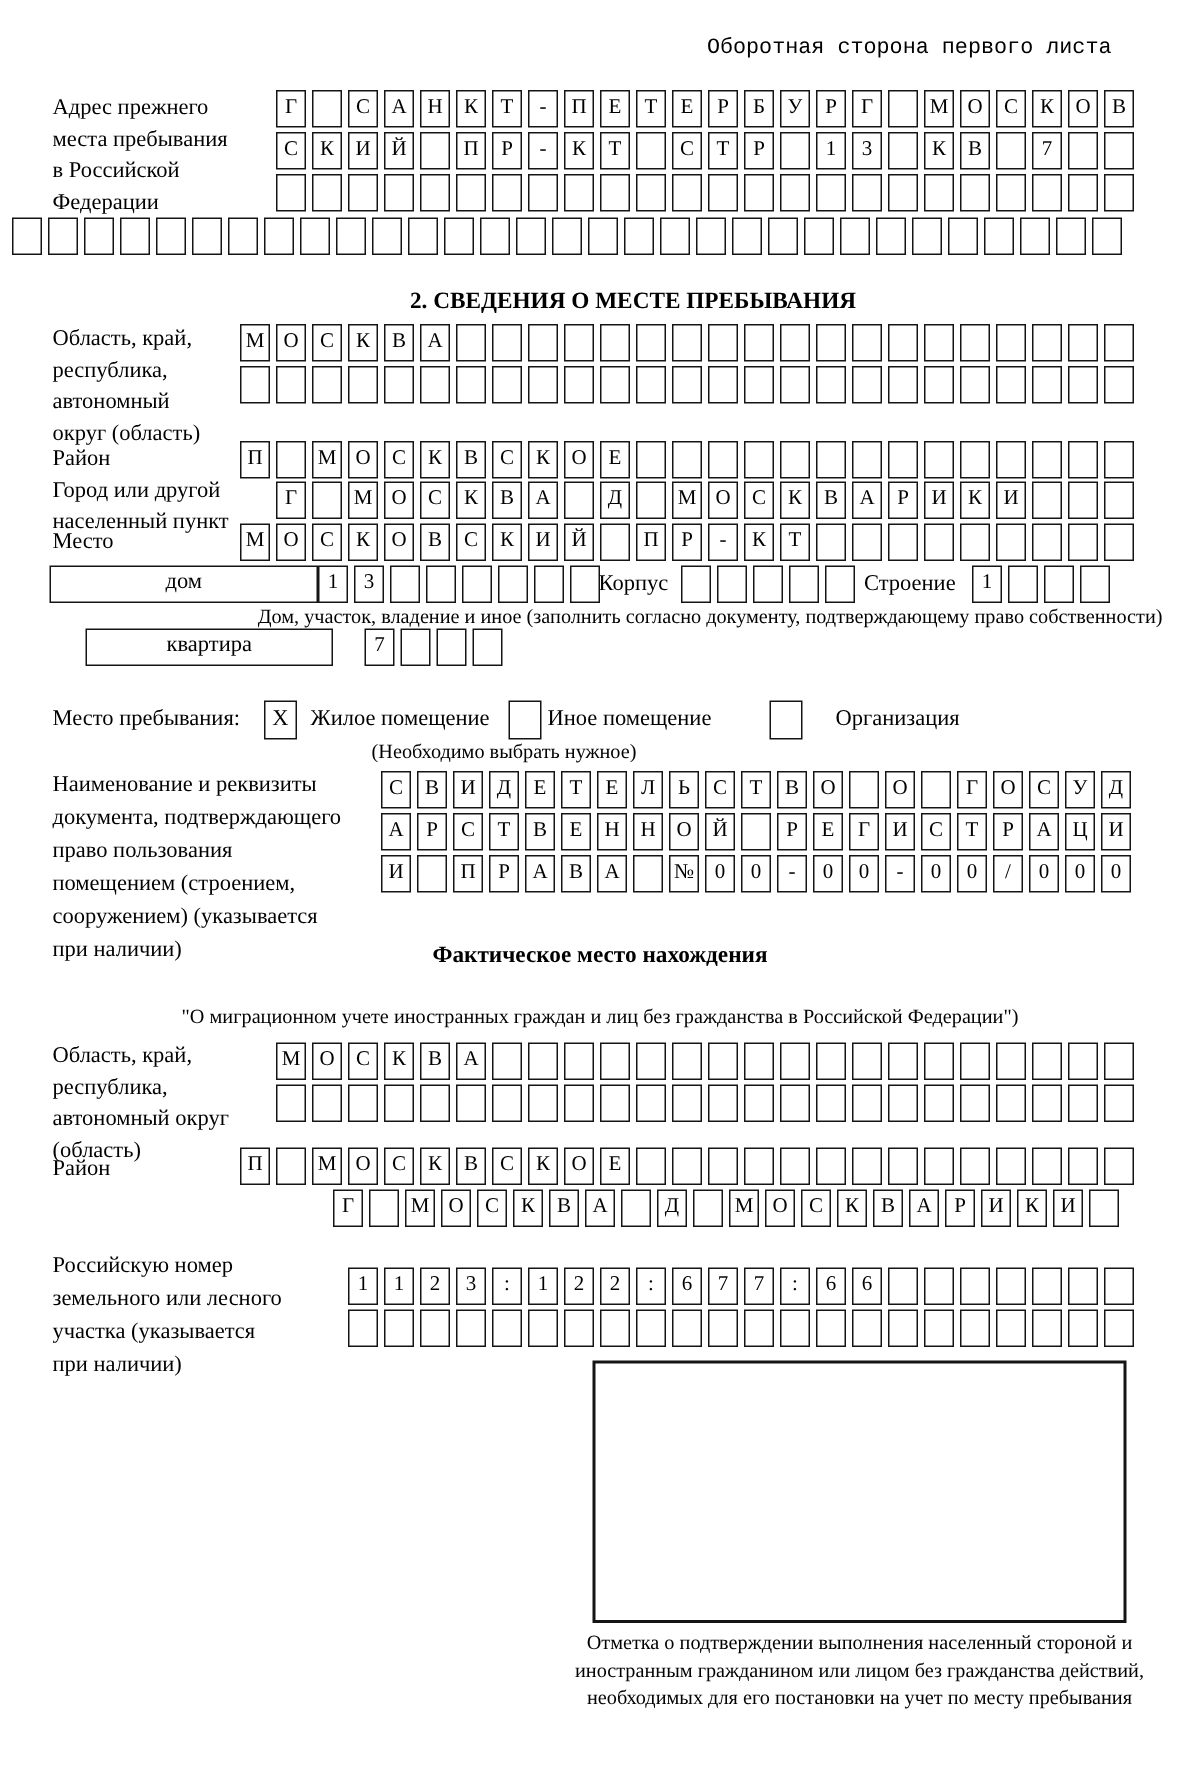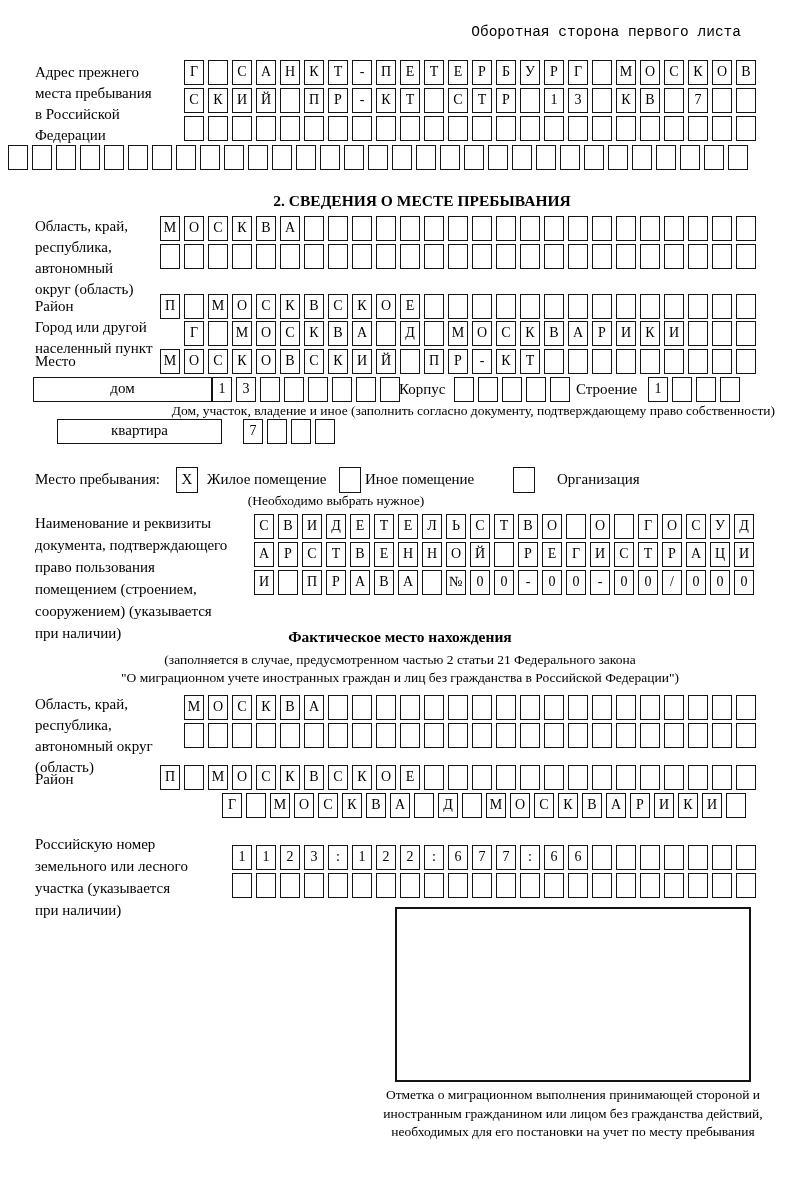--- a/index.html
+++ b/index.html
@@ -415,21 +415,20 @@
       <span class="cell">-</span>
       <span class="cell">0</span>
       <span class="cell">0</span>
       <span class="cell">/</span>
       <span class="cell">0</span>
       <span class="cell">0</span>
       <span class="cell">0</span>
     </div>
 
   <div class="hdr" style="top:628px;">Фактическое место нахождения</div>
-  <div class="cap center" style="left:0;top:651px;width:800px;">(заполняется в случае, предусмотренном частью 2 статьи 21 Федерального закона</div>
   <div class="cap center" style="left:0;top:669px;width:800px;">"О миграционном учете иностранных граждан и лиц без гражданства в Российской Федерации")</div>
 
   <div class="lbl" style="left:35px;top:694px;width:145px;">Область, край,
 республика,
 автономный округ
 (область)</div>
   <div class="boxes" style="left:184px;top:695px;">
       <span class="cell">М</span>
       <span class="cell">О</span>
       <span class="cell">С</span>
@@ -583,15 +582,15 @@
       <span class="cell"></span>
       <span class="cell"></span>
       <span class="cell"></span>
       <span class="cell"></span>
       <span class="cell"></span>
       <span class="cell"></span>
       <span class="cell"></span>
     </div>
 
   <div class="stampbox" style="left:395px;top:907px;width:356px;height:175px;"></div>
-  <div class="cap center" style="left:373px;top:1086px;width:400px;line-height:18.5px;">Отметка о миграционном выполнения принимающей стороной и иностранным гражданином или лицом без гражданства действий, необходимых для его постановки на учет по месту пребывания</div>
+  <div class="cap center" style="left:373px;top:1086px;width:400px;line-height:18.5px;">Отметка о подтверждении выполнения населенный стороной и иностранным гражданином или лицом без гражданства действий, необходимых для его постановки на учет по месту пребывания</div>
 
 </div>
 
 </body></html>

